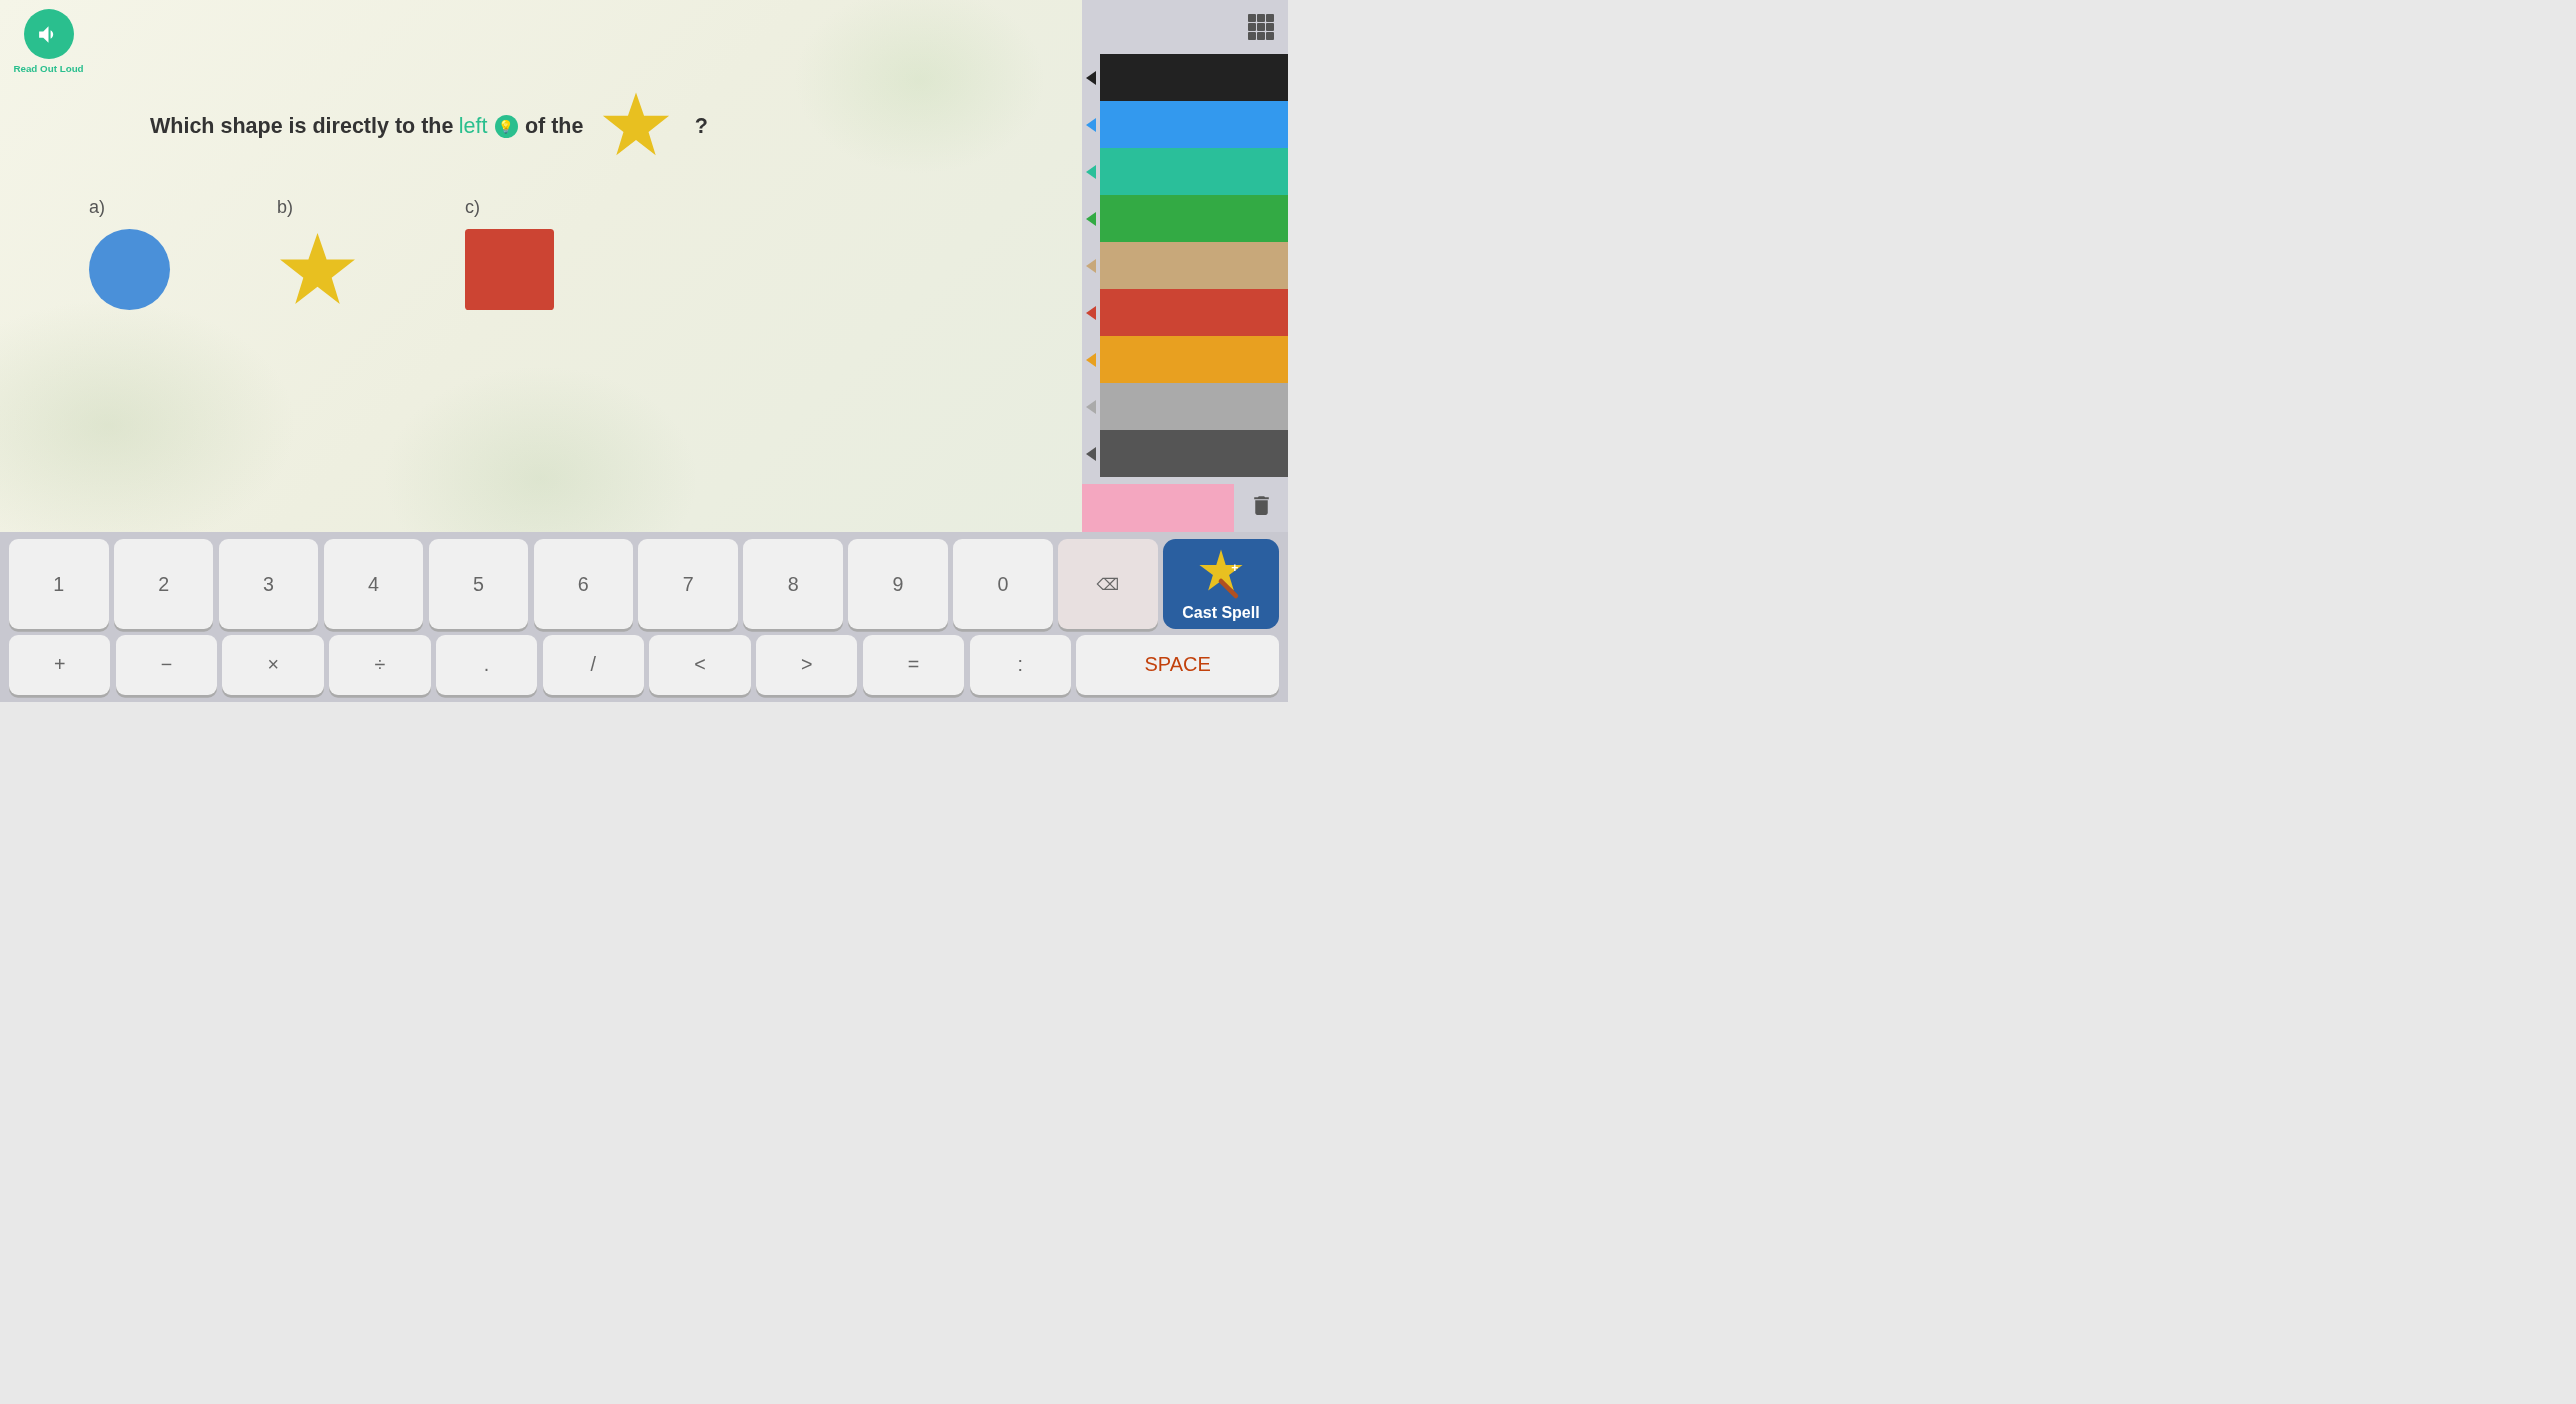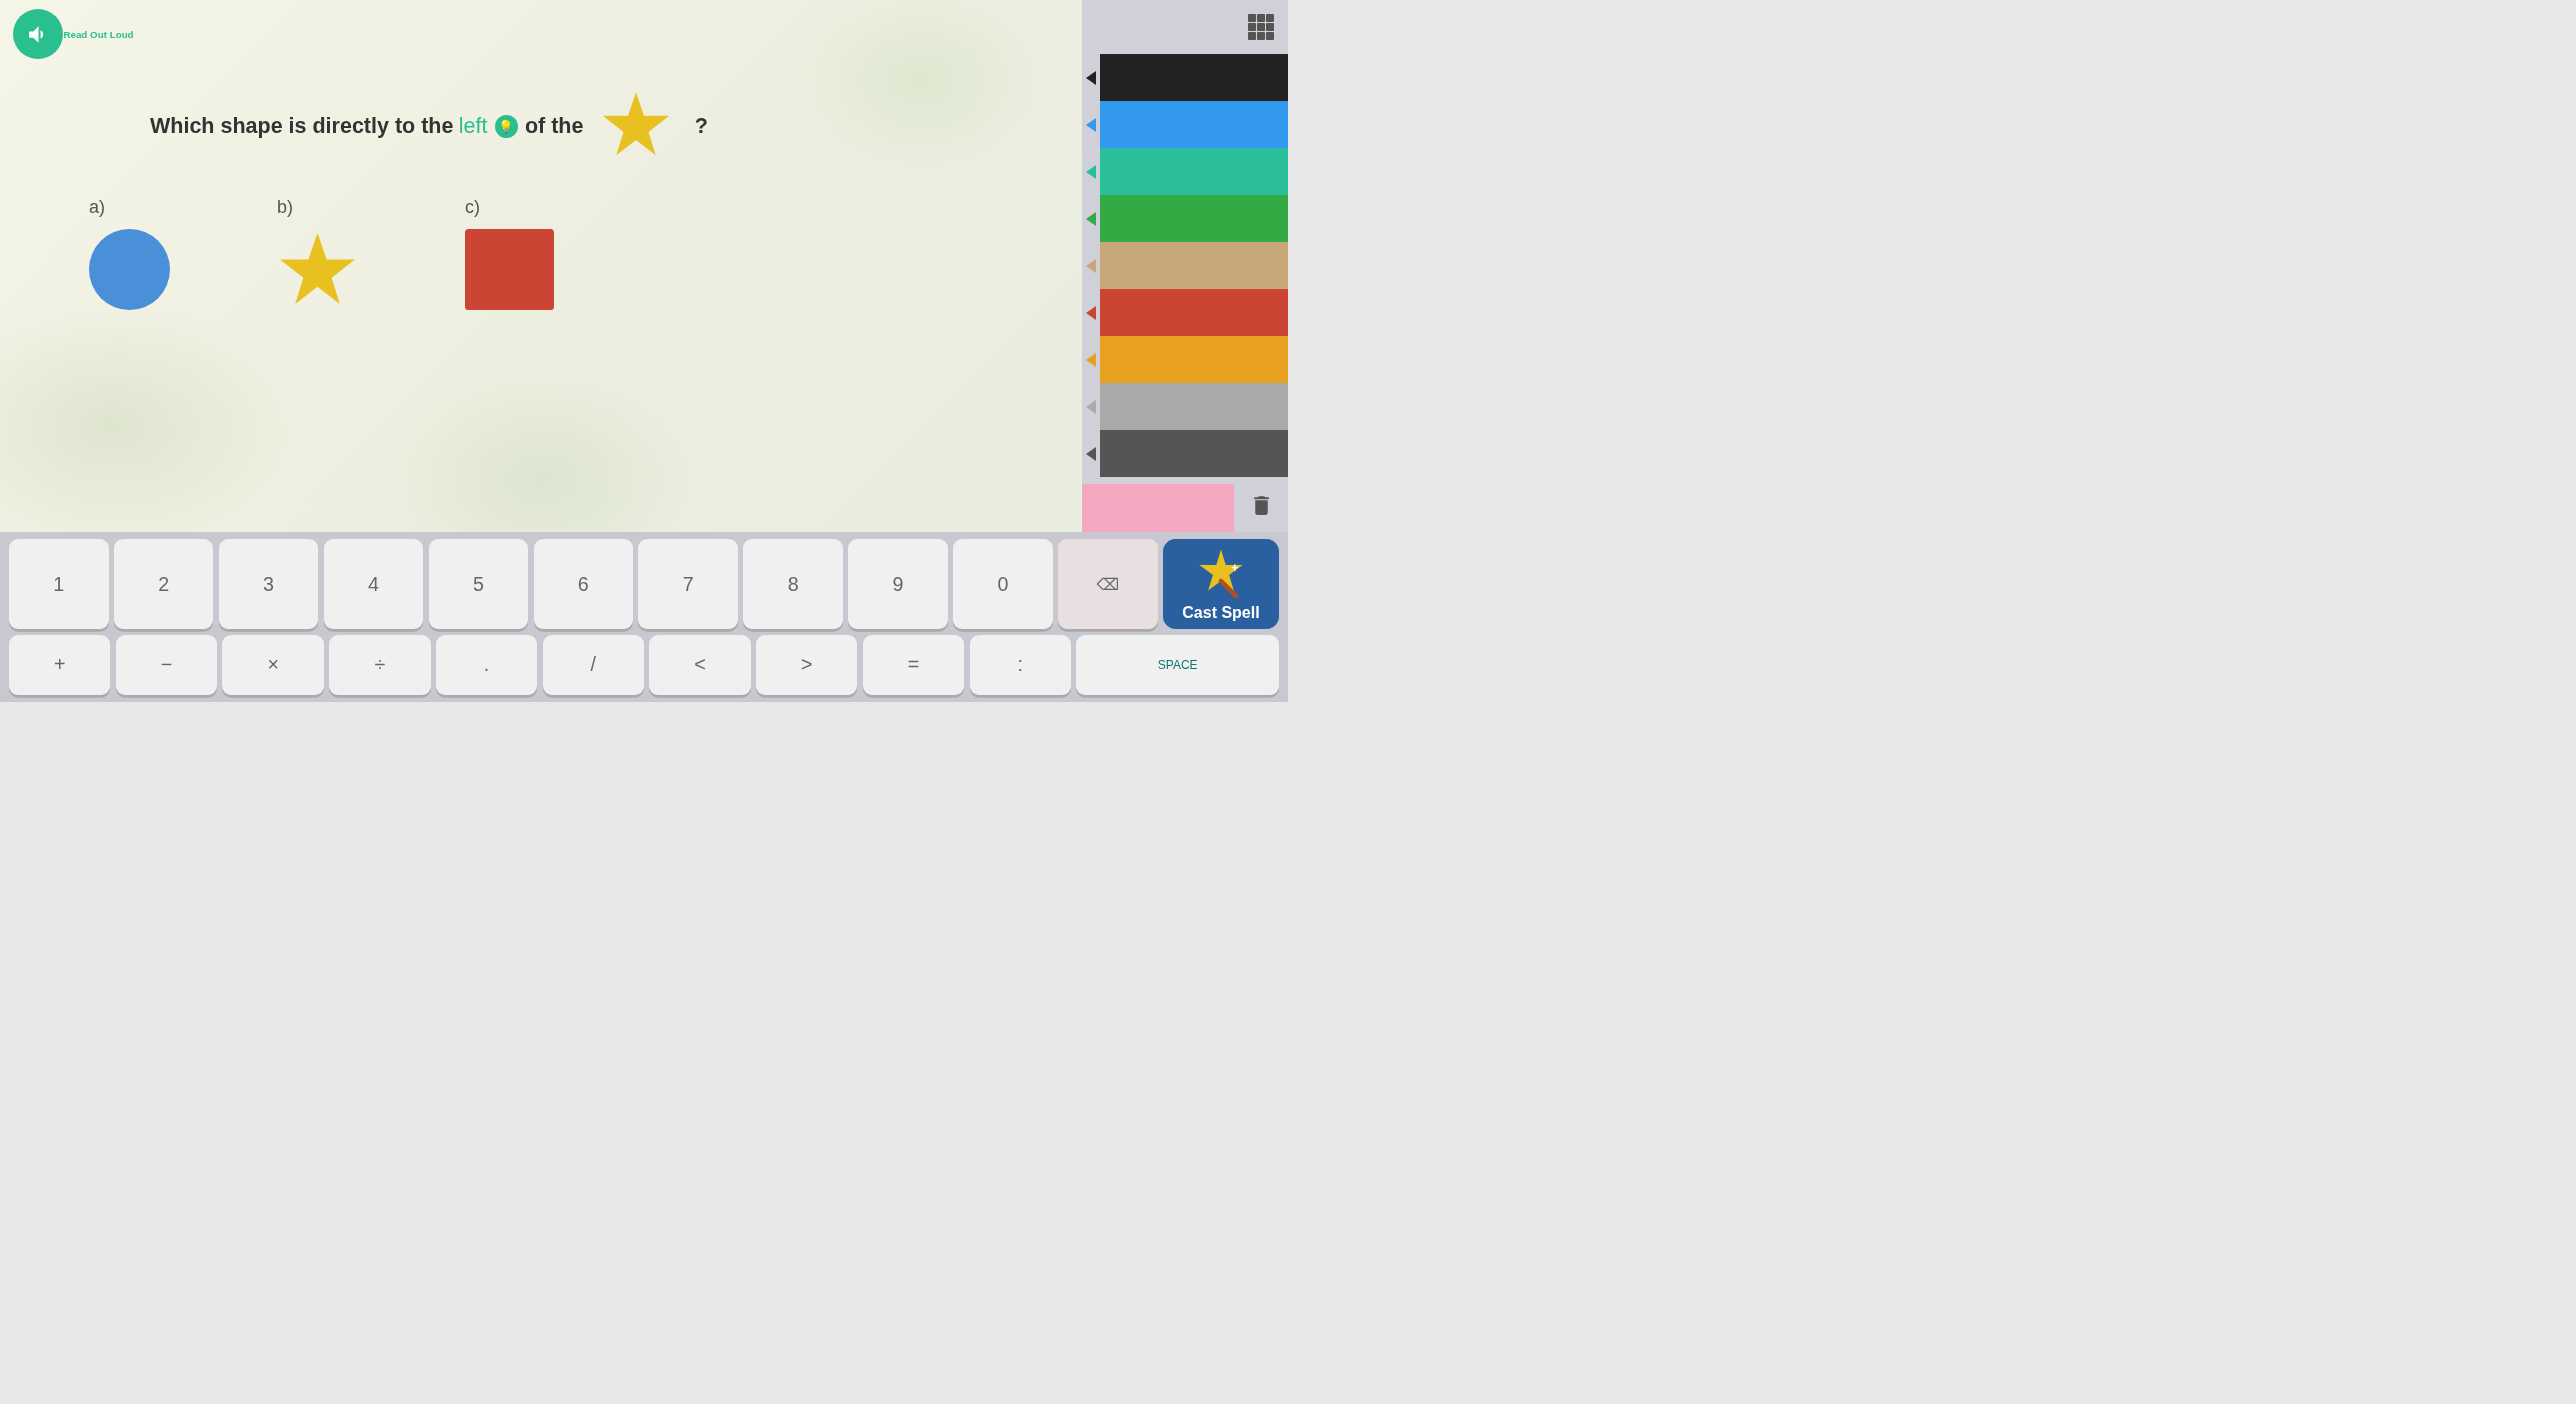--- a/index.html
+++ b/index.html
@@ -40,20 +40,21 @@
         radial-gradient(ellipse 224px 161px at 50% 90%, rgba(160,190,140,0.2) 0%, transparent 70%);
       pointer-events: none;
     }
 
     
     .read-out-loud-btn {
       position: absolute;
       top: 9px;
       left: 13.4px;
       display: flex;
+      flex-direction: column;
       align-items: center;
       cursor: pointer;
       z-index: 10;
     }
 
     .read-icon-circle {
       width: 50px;
       height: 50px;
       background-color: #2abf8e;
       border-radius: 50%;
@@ -312,22 +313,22 @@
       user-select: none;
     }
 
     .key-backspace {
       background: #e8e0e0;
       font-size: 16px;
     }
 
     .key-space {
       flex: 2;
-      font-size: 12px;
-      color: #0f766e;
+      font-size: 20px;
+      color: #c2410c;
     }
 
     .cast-spell-btn {
       width: 116px;
       background: #2a5fa0;
       border-radius: 12.5px;
       display: flex;
       flex-direction: column;
       align-items: center;
       justify-content: center;

